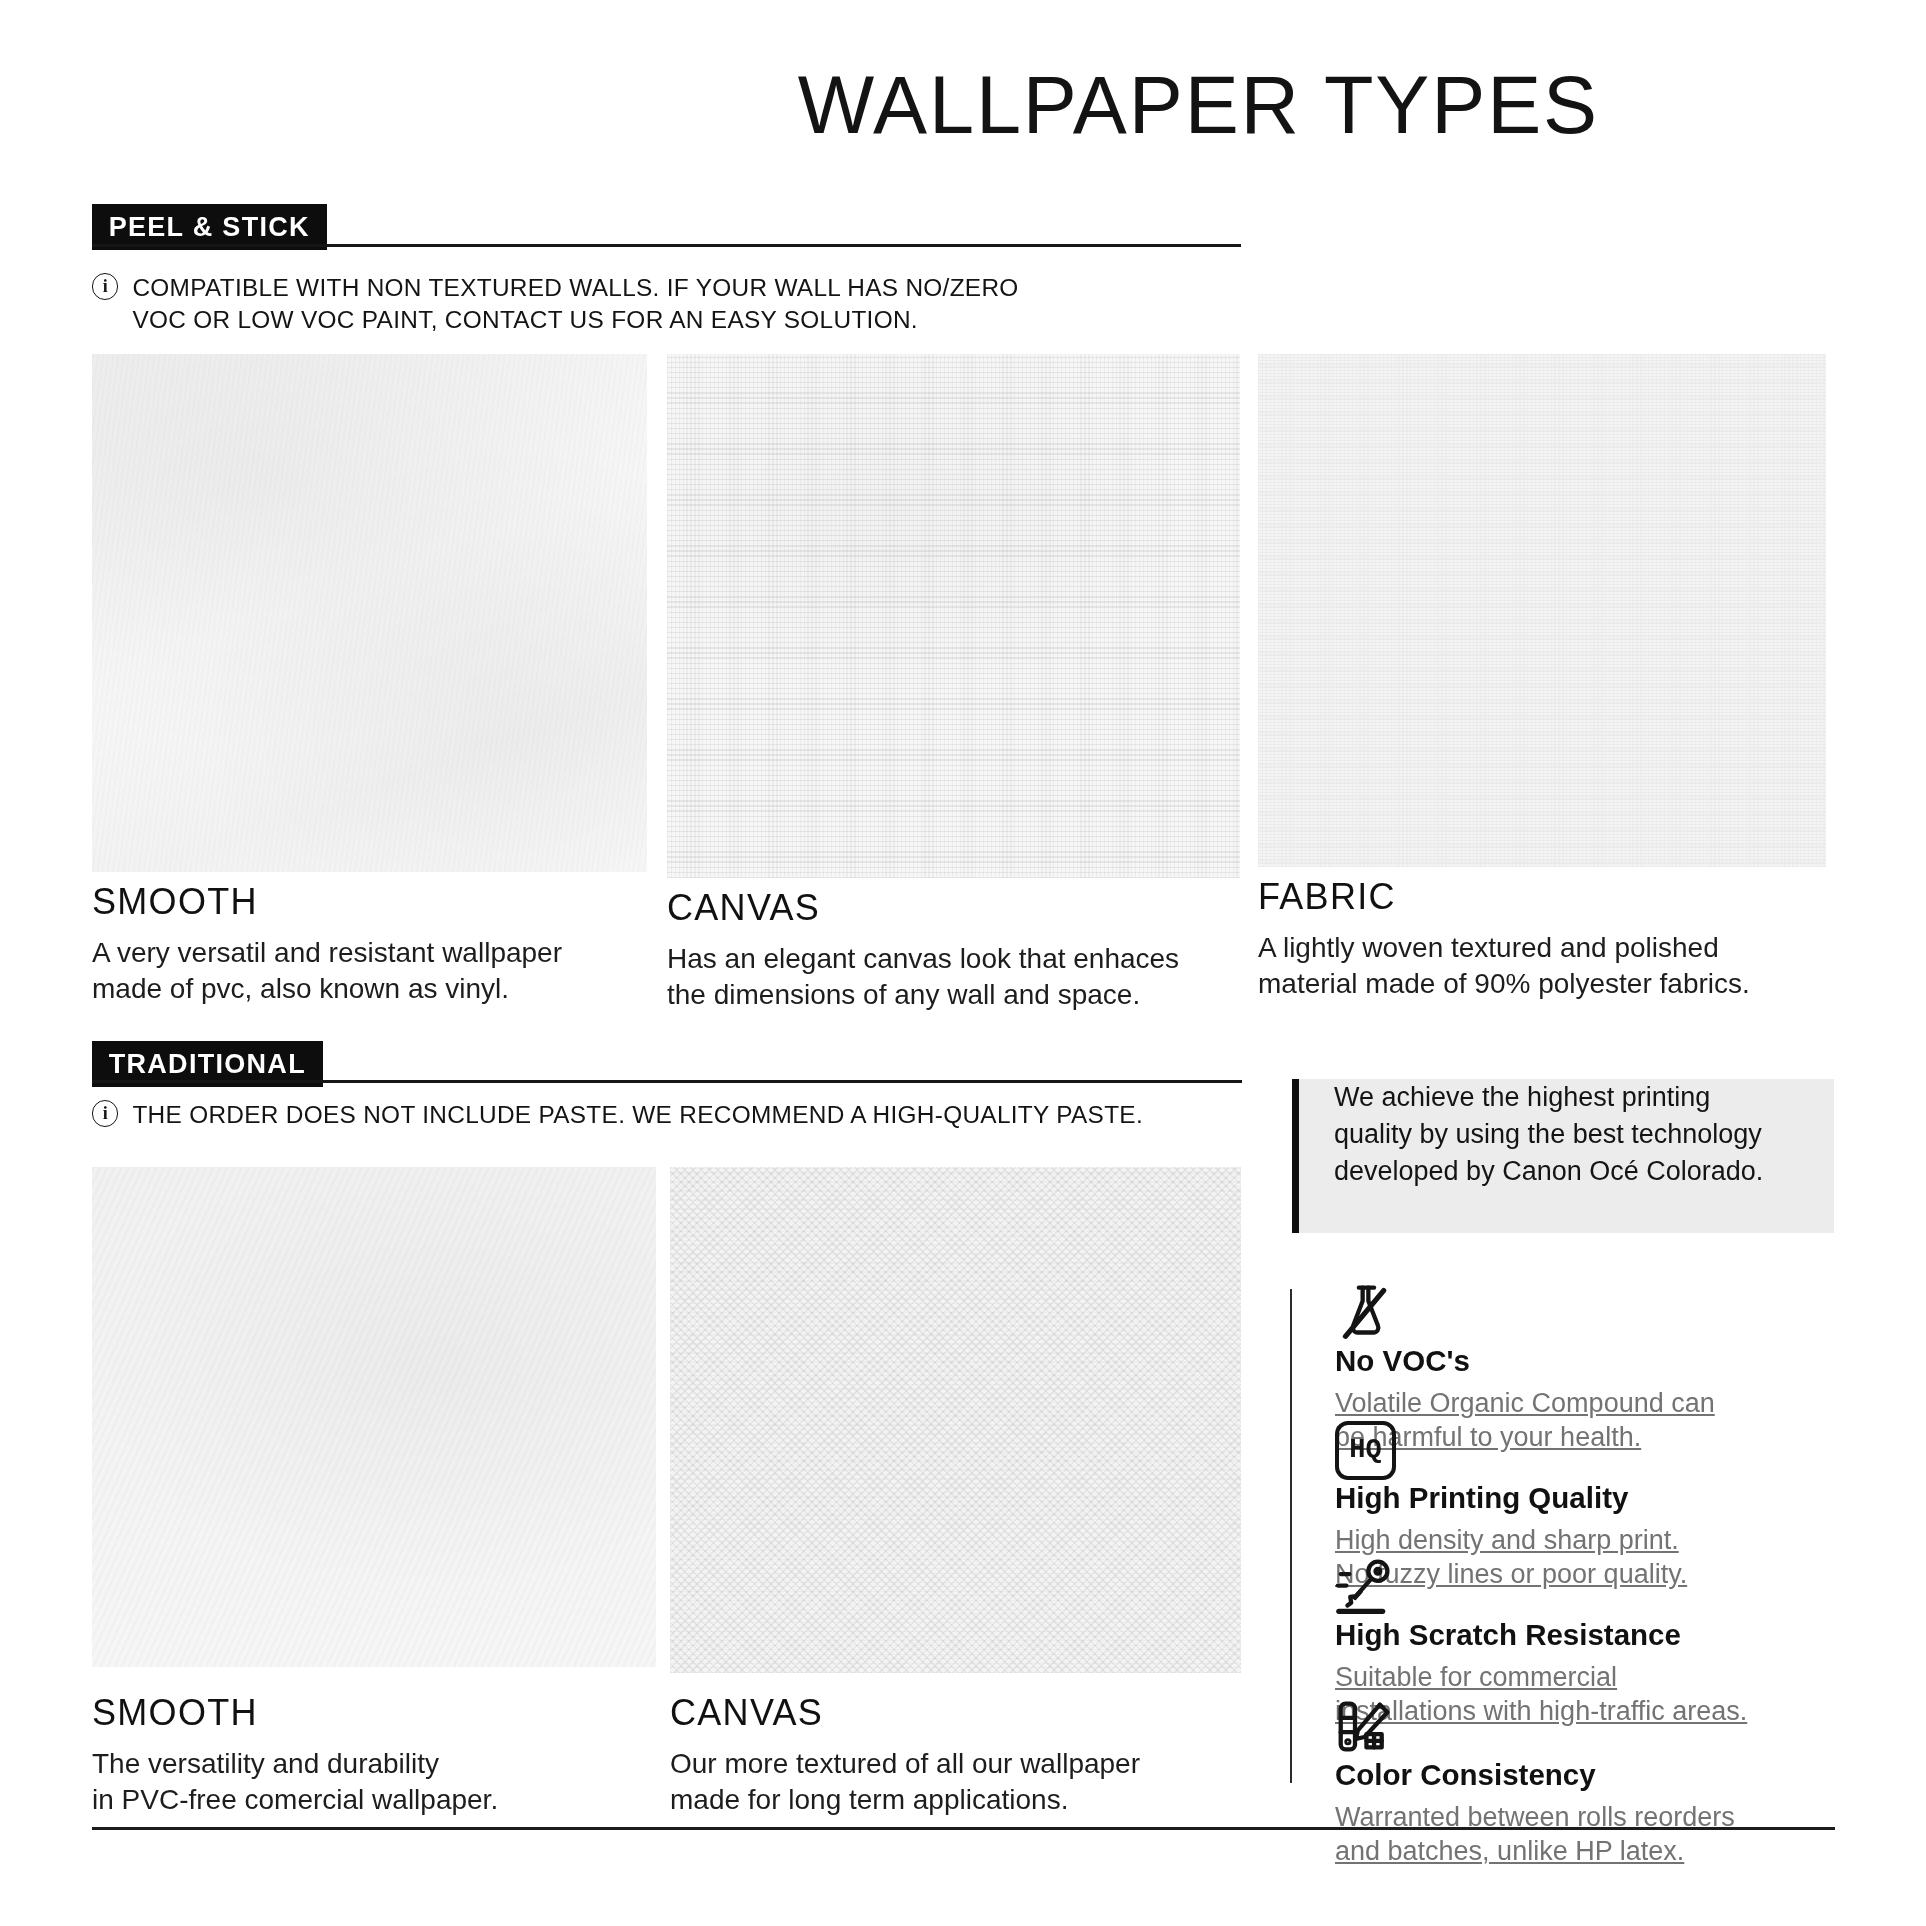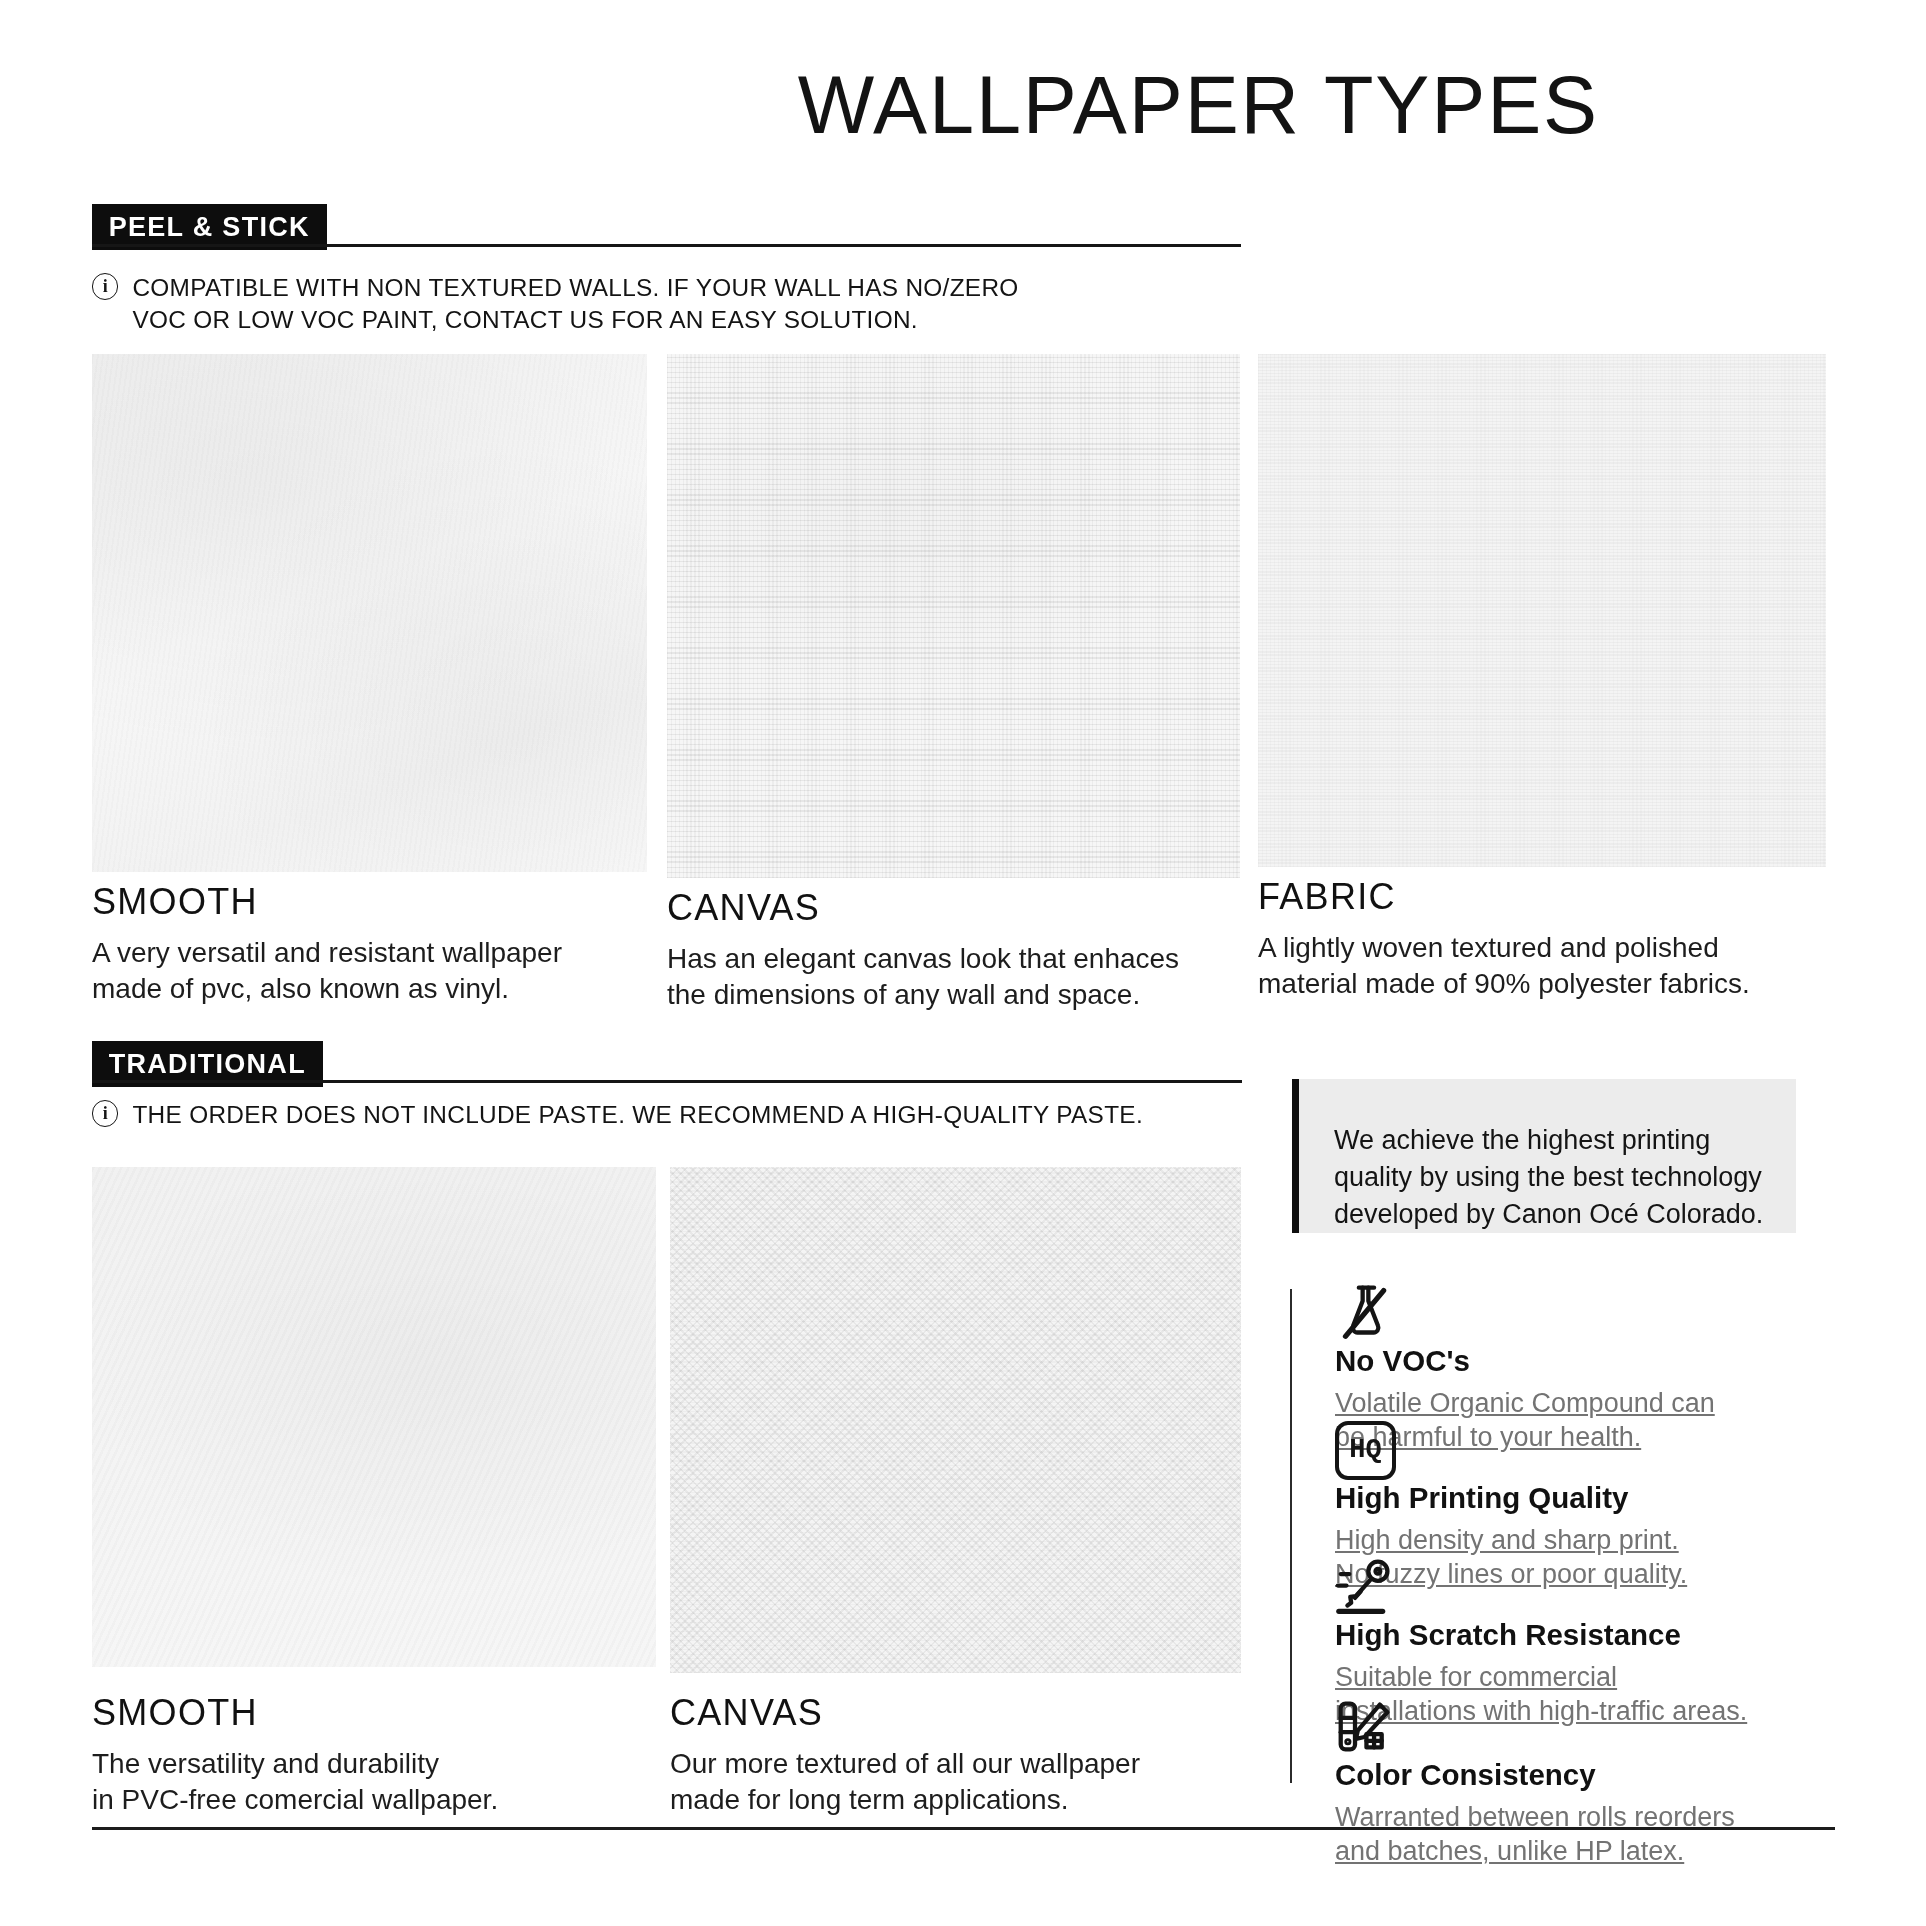--- a/index.html
+++ b/index.html
@@ -59,23 +59,23 @@
 
   .type-col{position:absolute;}
   .col1{left:92px;top:881px;width:565px;}
   .col2{left:667px;top:887px;width:578px;}
   .col3{left:1258px;top:876px;width:578px;}
   .col4{left:92px;top:1692px;width:565px;}
   .col5{left:670px;top:1692px;width:578px;}
   .type-name{font-size:36px;font-weight:400;letter-spacing:1.3px;color:#111;}
   .type-desc{margin-top:11.6px;font-size:28px;line-height:36px;color:#1d1d1d;white-space:pre-line;}
 
-  .quality-box{position:absolute;left:1292px;top:1079px;width:504px;height:154px;
+  .quality-box{position:absolute;left:1292px;top:1079px;width:542px;height:154px;
                background:#ececec;border-left:7px solid #0f0f0f;box-sizing:border-box;
-               display:flex;align-items:flex-end;}
+               display:flex;align-items:flex-start;}
   .quality-text{padding-left:35px;font-size:27px;line-height:37px;color:#141414;white-space:pre-line;}
 
   .feature-rule{position:absolute;left:1290px;top:1289px;width:1.9px;height:494px;background:#2b2b2b;}
 
   .feature{position:absolute;left:1335px;width:507px;display:flex;align-items:flex-start;flex-direction:column;}
   .f1{top:1282px;} .f2{top:1419px;} .f3{top:1556px;} .f4{top:1696px;}
   .feature-icon{flex:none;width:70px;height:61px;margin-right:27px;font-family:Liberation Mono, monospace;}
   .feature-icon svg{width:61px;height:61px;display:block;}
   .hq-box{box-sizing:border-box;width:61px;height:59px;margin-top:1.9px;border:4.5px solid #141414;border-radius:13px;
           display:flex;align-items:center;justify-content:center;font-size:27px;font-weight:700;color:#141414;}

